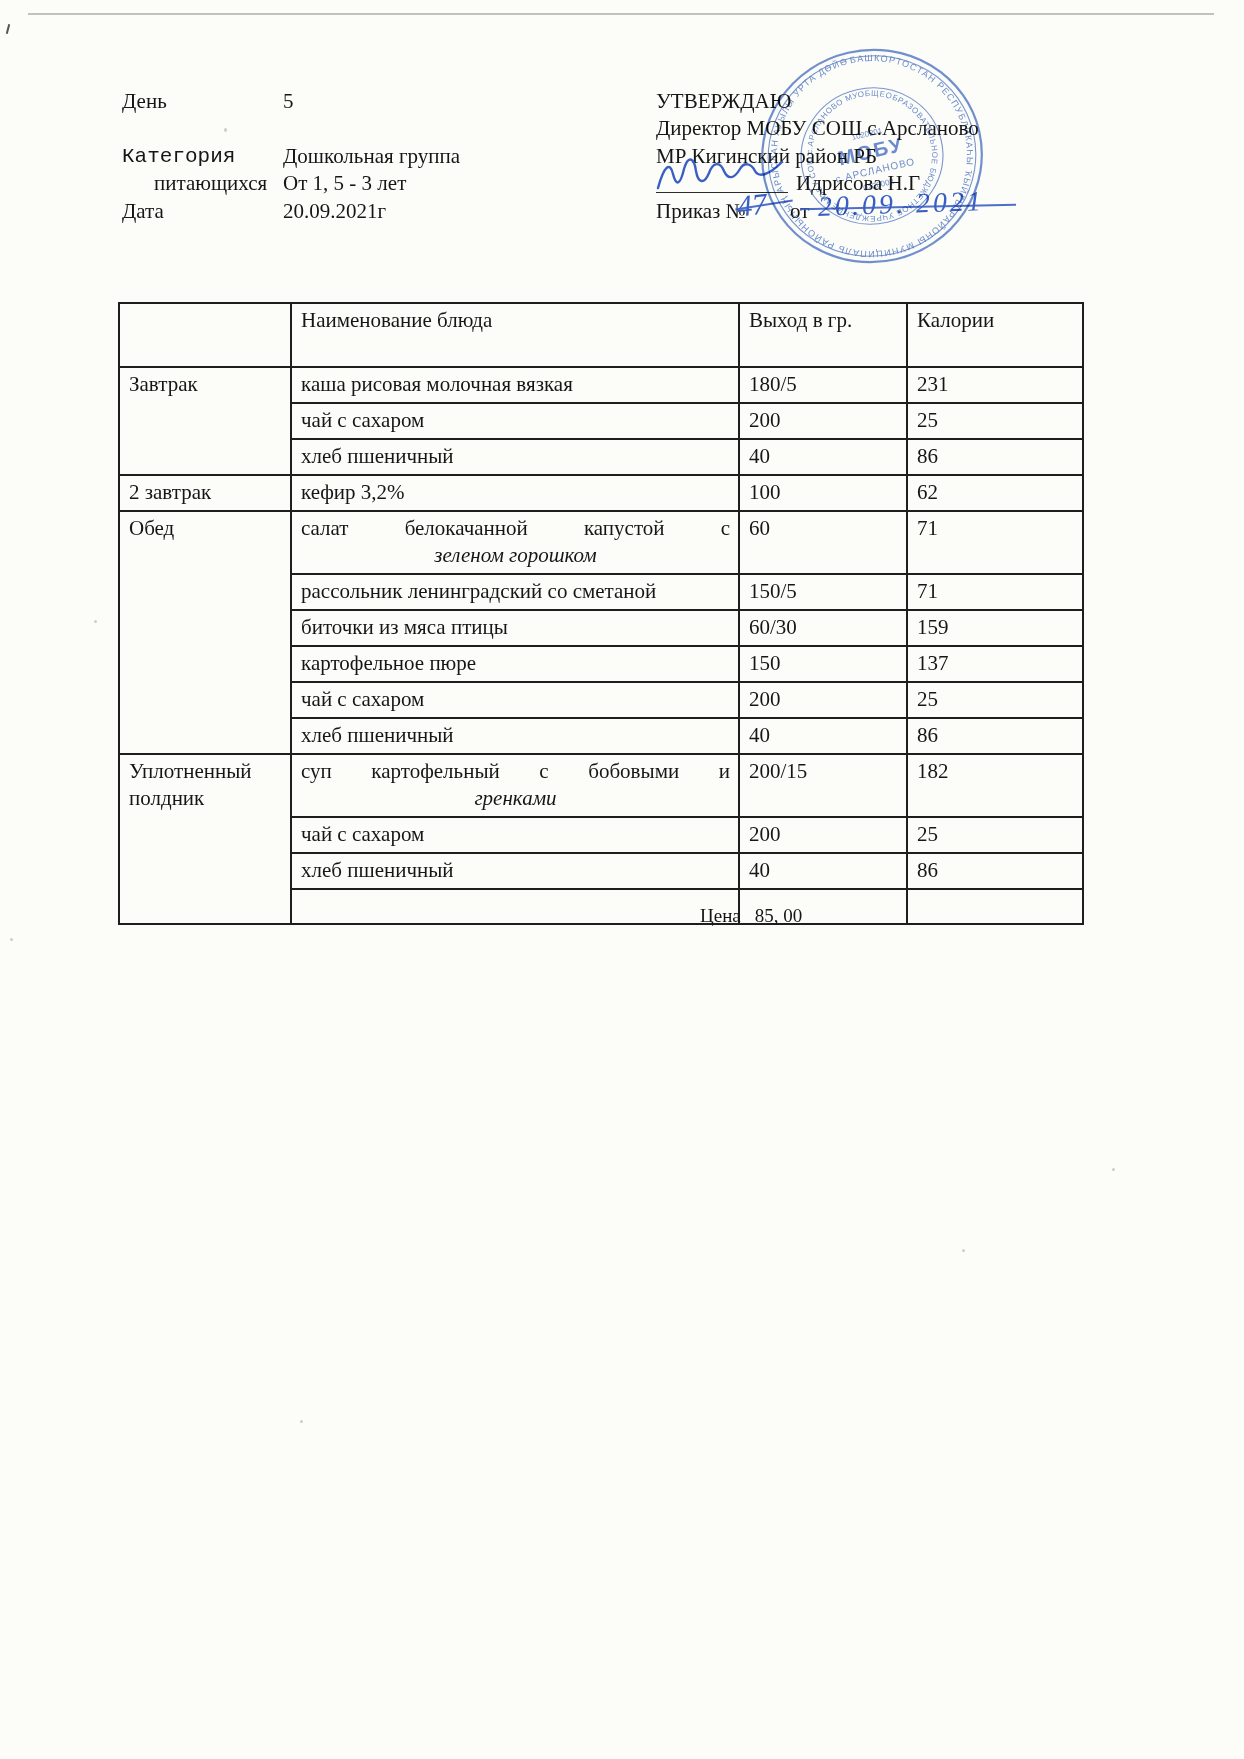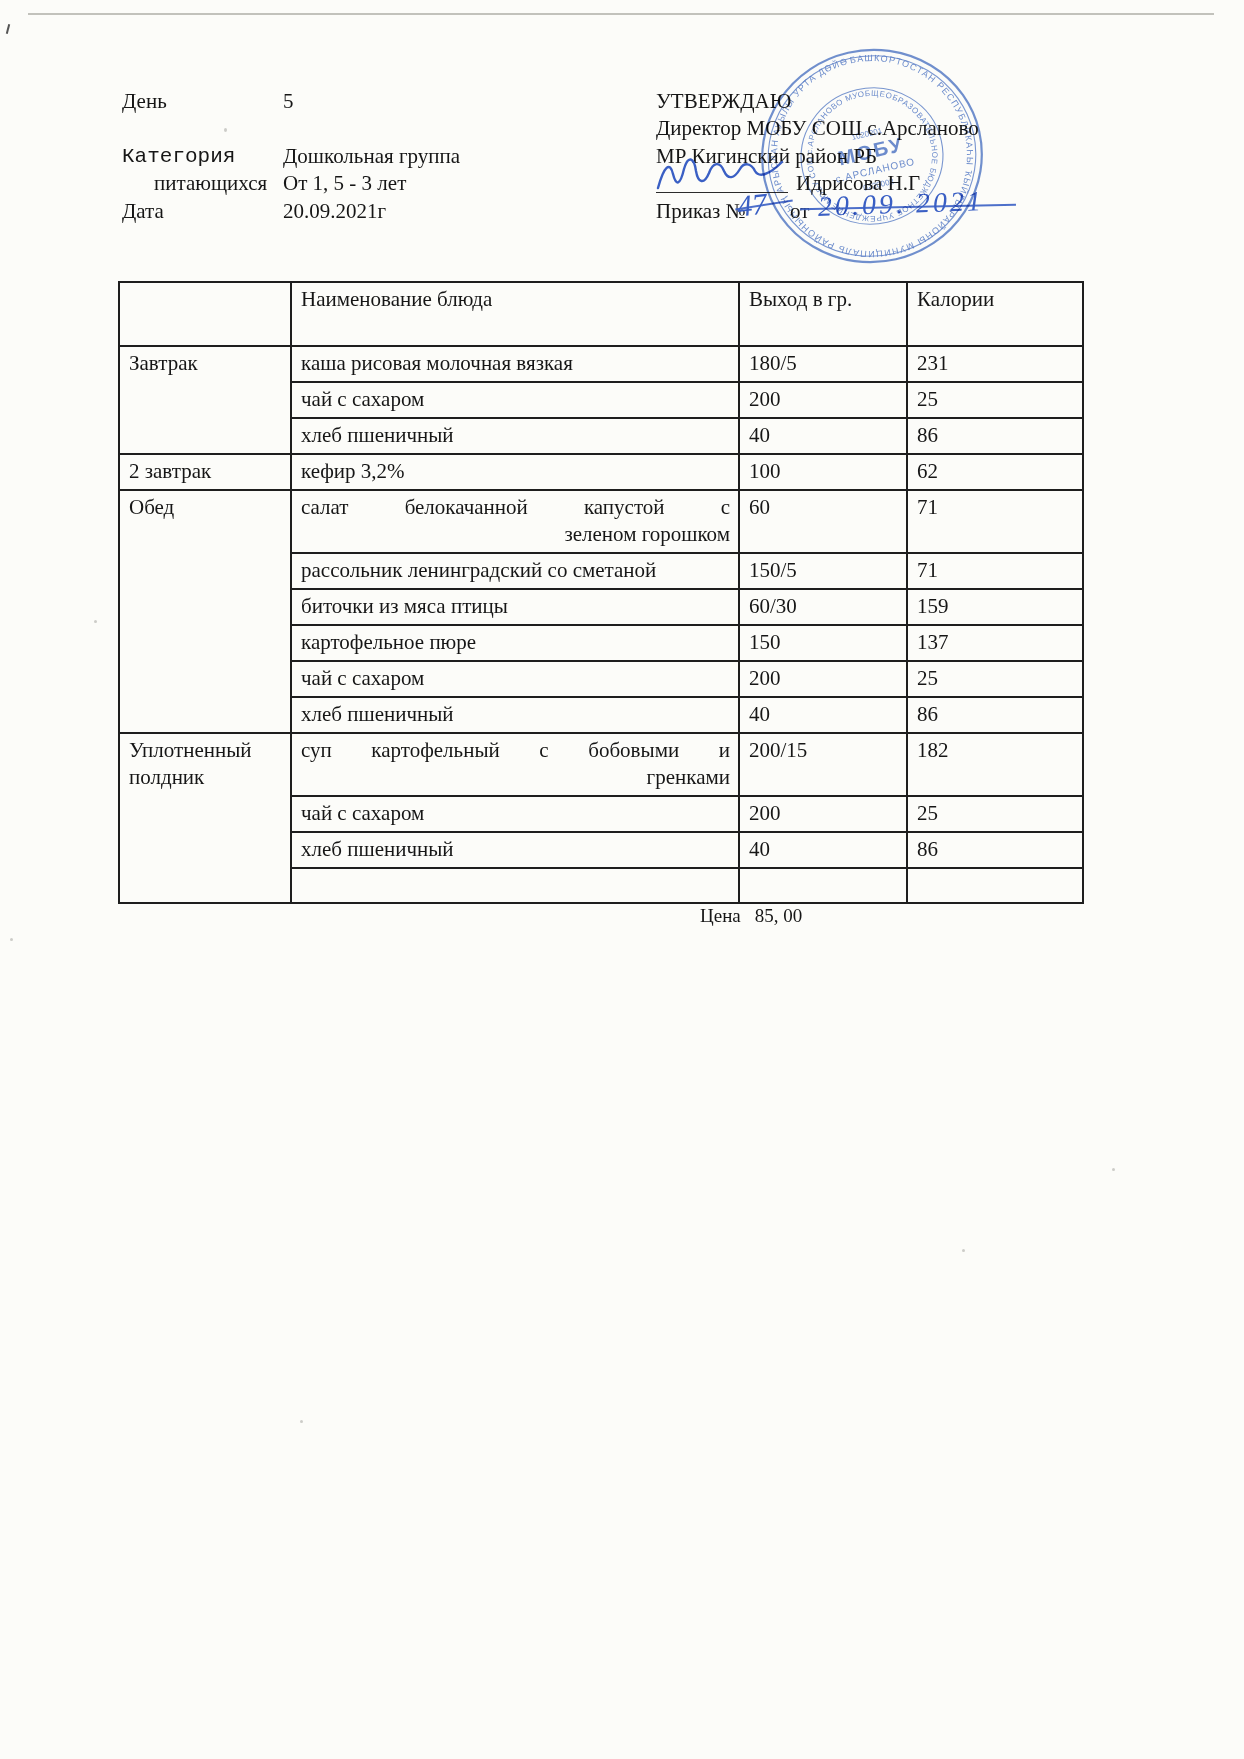--- a/index.html
+++ b/index.html
@@ -25,32 +25,32 @@
   .hw-line { position:absolute; border-bottom:2.4px solid #3a5fc4; opacity:.9; }
   .hw-line-1 { left:735px; top:204px; width:58px; transform:rotate(-9deg); }
   .hw-line-2 { left:800px; top:206px; width:216px; transform:rotate(-1.2deg); }
   .sig-svg { position:absolute; left:652px; top:152px; }
 
   
   .stamp { position:absolute; left:752px; top:44px; width:240px; height:228px;
     mix-blend-mode:multiply; opacity:.92; pointer-events:none; }
 
   
-  .menu { position:absolute; left:118px; top:281px; width:964px;
+  .menu { position:absolute; left:118px; top:302px; width:964px;
     border-collapse:collapse; table-layout:fixed;padding-left:45px; }
   .menu th, .menu td {
     border:2px solid #1e1e1e; vertical-align:top; text-align:left;
     font-size:21px; line-height:27px; font-weight:normal;
     padding:3px 8px 4px 9px; overflow:hidden;
   }
   .menu thead th { height:64px; }
   .menu td { height:35px; }
   .th-dish { text-align:center; }
   .jline { text-align:justify; text-align-last:justify; }
-  .lline { text-align:right; }
+  .lline { text-align:center;font-style:italic; }
   .price-line { position:absolute; left:700px; top:905px; font-size:19px; }
   .price-line span { margin-right:14px; }
 </style>
 </head>
 <body>
 
 <div class="page">
 
   <div class="scan-topline"></div>
   <div class="corner-mark"></div>

